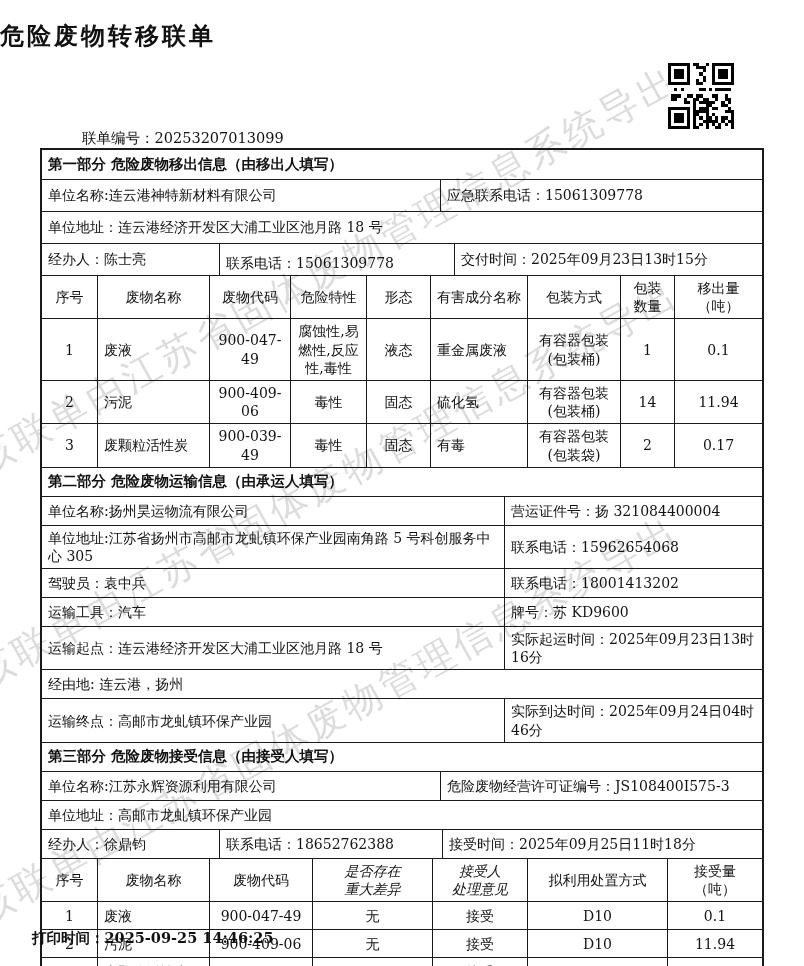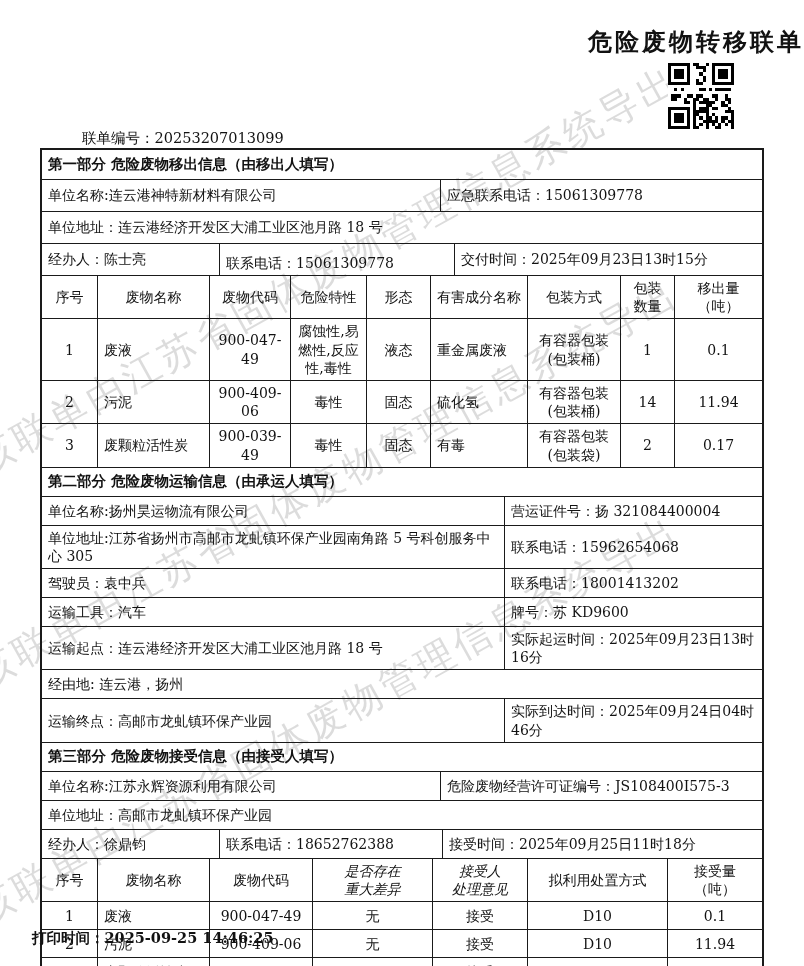--- a/index.html
+++ b/index.html
@@ -14,21 +14,21 @@
   .wm {
     position:absolute; left:-22px; white-space:nowrap;
     font-family:"DejaVu Sans","Liberation Sans",sans-serif;
     font-size:38px; letter-spacing:4px; color:rgba(40,40,40,0.16);
     transform:rotate(-29deg); transform-origin:left center;
     pointer-events:none; z-index:1;
   }
   .wm1 { top:438px; } .wm2 { top:652px; } .wm3 { top:888px; }
 
   .title {
-    position:absolute; top:26px; left:0; width:100%; text-align:right;
+    position:absolute; top:20px; left:0; width:100%; text-align:left;
     font-size:24px; font-weight:bold; letter-spacing:3px; z-index:2;
   }
   .qr { position:absolute; top:63px; left:668px; width:66px; height:66px; z-index:2; }
   .manifest-line { position:absolute; top:129px; left:46px; font-size:14.5px; z-index:2;margin-left:36px; }
   .print-line { position:absolute; top:929px; left:32px; font-size:14.5px; font-weight:bold; z-index:2; }
 
   .doc {
     position:absolute; top:148px; left:40px; width:724px;
     border:2px solid #1a1a1a; z-index:2; background:transparent;
     font-size:14px; line-height:1.3;

